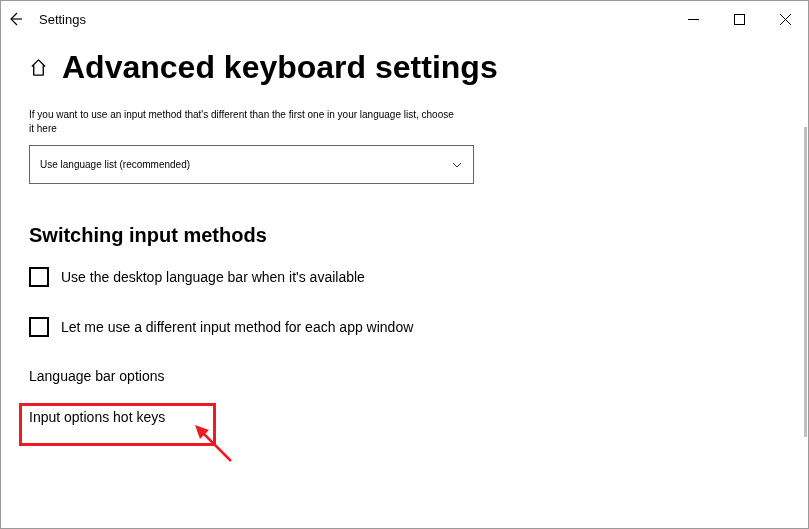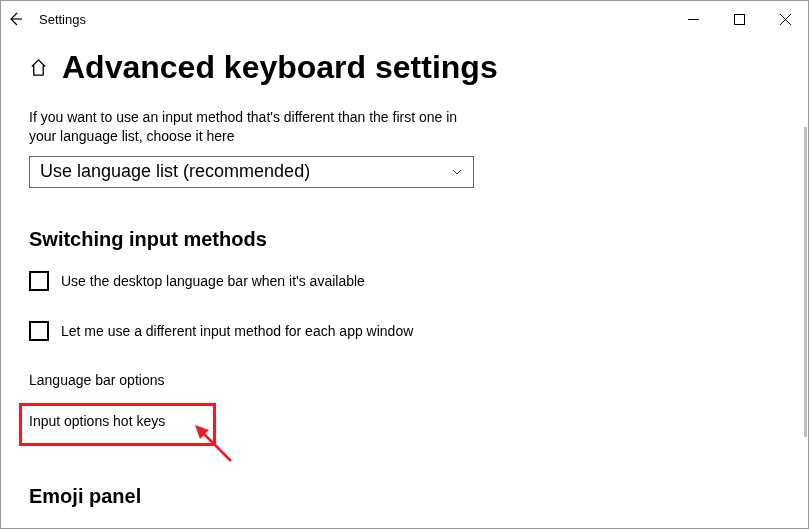--- a/index.html
+++ b/index.html
@@ -57,34 +57,34 @@
   .home-icon {
     display: flex;
     align-items: center;
   }
   h1 {
     font-size: 32px;
     font-weight: 600;
     margin: 0;
   }
   .desc {
-    font-size: 14px;
+    font-size: 10px;
     line-height: 1.35;
     margin-bottom: 10px;
     max-width: 430px;
   }
   .dropdown {
     width: 445px;
-    height: 32px;
+    height: 39px;
     border: 1px solid #666;
     display: flex;
     align-items: center;
     justify-content: space-between;
     padding: 0 10px;
-    font-size: 18px;
+    font-size: 10px;
     cursor: pointer;
     margin-bottom: 40px;
   }
   h2 {
     font-size: 20px;
     font-weight: 700;
     margin: 0 0 20px 0;
   }
   .checkbox-row {
     display: flex;
@@ -188,21 +188,20 @@
     <span>Let me use a different input method for each app window</span>
   </div>
 
   <div>
     <span class="link">Language bar options</span>
   </div>
   <div>
     <span class="link">Input options hot keys</span>
   </div>
 
-  <h2 style="margin-top:32px">Emoji panel</h2>
 
 </div>
 
 <div class="scrollbar-stub"></div>
 
 <div class="annot-box" style="left:18px; top:402px; width:197px; height:43px;"></div>
 <svg class="annot-arrow" style="left:190px; top:420px;" width="50" height="50" viewBox="0 0 50 50">
   <line x1="40" y1="40" x2="10" y2="10" stroke="#ed1c24" stroke-width="2.5"></line>
   <polygon points="4,4 18,9 9,18" fill="#ed1c24"></polygon>
 </svg>

